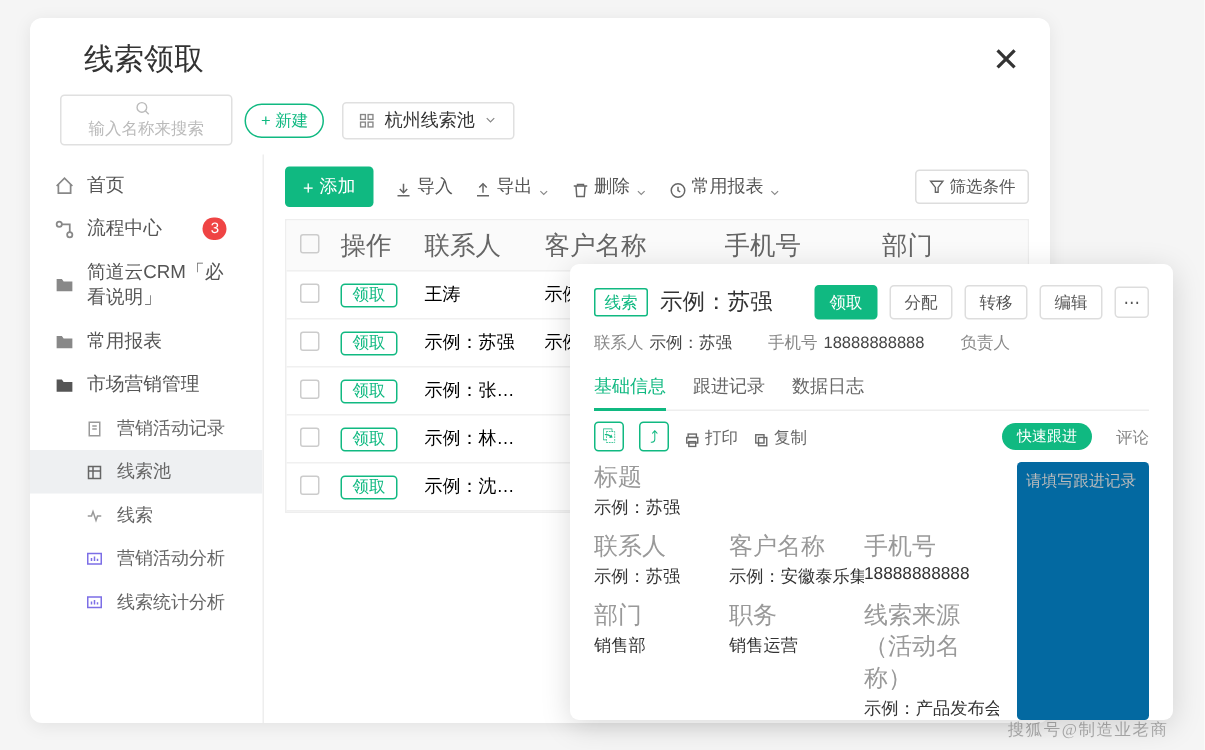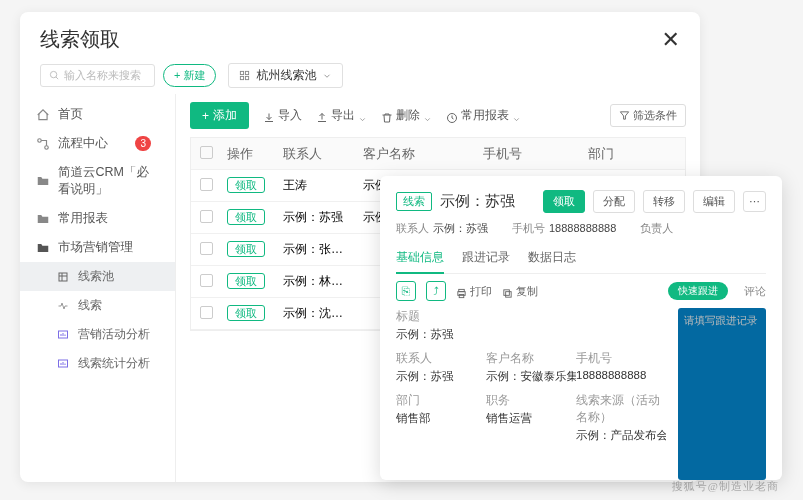--- a/index.html
+++ b/index.html
@@ -1,42 +1,42 @@
 <!DOCTYPE html>
 <html><head>
 <meta charset="utf-8">
 <style>
 * { box-sizing: border-box; margin: 0; padding: 0; font-family: -apple-system, "PingFang SC", "Microsoft YaHei", sans-serif; }
 body { background: #f5f5f5; width: 803px; height: 500px; position: relative; overflow: hidden; }
 .main-window { position: absolute; left: 20px; top: 12px; width: 680px; height: 470px; background: #fff; border-radius: 8px; box-shadow: 0 2px 12px rgba(0,0,0,0.08); display: flex; flex-direction: column; }
 .header { display: flex; align-items: center; justify-content: space-between; padding: 14px 20px 10px; }
-.title { font-size: 20px; font-weight: 500; color: #333; }
+.title { font-size: 20px; font-weight: 500; color: #333; margin-left: 16px; }
 .close-x { font-size: 22px; color: #333; cursor: pointer; font-weight: 300; }
 .toolbar-row { display: flex; padding: 0 20px 6px; gap: 8px; align-items: center; }
-.search-box { display: flex; align-items: center; border: 1px solid #e0e0e0; border-radius: 3px; padding: 3px 8px; width: 115px; font-size: 11px; color: #bbb; }
+.search-box { display: flex; align-items: center; border: 1px solid #e0e0e0; border-radius: 3px; padding: 3px 8px; width: 115px; font-size: 11px; color: #bbb; flex-direction: column; }
 .search-box svg { margin-right: 4px; flex-shrink:0; }
 .new-btn { border: 1px solid #10b981; color: #10b981; border-radius: 12px; padding: 3px 10px; font-size: 11px; background: #fff; cursor: pointer; }
 .pool-select { display: flex; align-items: center; border: 1px solid #e0e0e0; border-radius: 3px; padding: 3px 10px; font-size: 12px; color: #333; background: #fff; cursor: pointer; gap: 6px; margin-left: 4px; }
 .body-row { display: flex; flex: 1; min-height: 0; }
 .sidebar { width: 156px; border-right: 1px solid #eee; padding-top: 6px; overflow: hidden; }
 .side-item { display: flex; align-items: center; padding: 6px 16px; font-size: 12.5px; color: #555; cursor: pointer; gap: 8px; }
 .side-item.active { background: #f0f0f0; color: #333; }
 .side-item.sub { padding-left: 36px; font-size: 12px; color: #666; }
 .side-item.sub.active { background: #eef0f2; }
 .badge { background: #ef4444; color: #fff; border-radius: 8px; font-size: 10px; padding: 0 5px; margin-left: auto; margin-right: 8px; line-height: 15px; }
 .side-ico { width: 14px; height: 14px; display: inline-flex; align-items: center; justify-content: center; flex-shrink:0; }
 .content { flex: 1; display: flex; flex-direction: column; padding: 8px 14px 0; min-width:0; }
 .actions { display: flex; align-items: center; gap: 14px; font-size: 12px; color: #555; margin-bottom: 8px; }
 .add-btn { background: #10b981; color: #fff; border: none; border-radius: 3px; padding: 5px 12px; font-size: 12px; cursor: pointer; display:inline-flex; align-items:center; gap:4px;}
 .act { cursor: pointer; display: inline-flex; align-items: flex-end; gap: 3px; }
 .spacer { flex: 1; }
 .filter-btn { border: 1px solid #ddd; border-radius: 3px; padding: 3px 8px; font-size: 11px; color: #555; cursor: pointer; display:inline-flex; align-items:center; gap:3px;}
 .table { border: 1px solid #eee; font-size: 12px; }
 .row { display: flex; border-bottom: 1px solid #f0f0f0; align-items:center; min-height: 32px;}
-.row.header-row { background: #fafafa; color: #666; font-size: 13px; }
+.row.header-row { background: #fafafa; color: #666; font-size: 17px; }
 .cell { padding: 5px 6px; overflow: hidden; text-overflow: ellipsis; white-space: nowrap; }
 .c-chk { width: 30px; text-align: center; }
 .c-op { width: 56px; }
 .c-contact { width: 80px; }
 .c-cust { width: 120px; }
 .c-phone { width: 105px; }
 .c-dept { flex: 1; }
 .chk { width: 13px; height: 13px; border: 1px solid #ccc; border-radius: 2px; display: inline-block; }
 .claim { border: 1px solid #10b981; color: #10b981; border-radius: 3px; padding: 1px 7px; font-size: 11px; cursor: pointer; background:#fff;}
 .detail-panel { position: absolute; left: 380px; top: 176px; width: 402px; height: 304px; background: #fff; border-radius: 6px; box-shadow: 0 4px 20px rgba(0,0,0,0.15); padding: 14px 16px 0; display:flex; flex-direction:column; }
@@ -52,21 +52,21 @@
 .tab { padding: 5px 0 6px; color: #666; cursor: pointer; }
 .tab.active { color: #10b981; border-bottom: 2px solid #10b981; margin-bottom: -1px; }
 .panel-tools { display: flex; align-items: center; gap: 10px; font-size: 11px; color: #666; padding: 7px 0; }
 .tool-ico { width: 20px; height: 20px; border: 1px solid #10b981; border-radius: 3px; display: inline-flex; align-items: center; justify-content: center; color: #10b981; cursor: pointer; font-size:11px;}
 .pill { background: #10b981; color: #fff; border-radius: 10px; padding: 2px 10px; font-size: 10px; margin-left: auto; cursor:pointer;}
 .pill-txt { font-size: 11px; color: #888; margin-left: 6px; cursor:pointer;}
 .panel-body { display: flex; gap: 12px; flex:1; min-height:0;}
 .fields { flex: 1; }
 .field-row { display: flex; margin-bottom: 8px; }
 .field { flex: 1; font-size: 11px; min-width:0;}
-.field .lbl { color: #999; margin-bottom: 2px; font-size: 12px;}
+.field .lbl { color: #999; margin-bottom: 2px; font-size: 16px;}
 .field .val { color: #333; font-size: 11.5px; display: flex; align-items: center; gap: 3px; overflow:hidden; text-overflow:ellipsis; white-space:nowrap;}
 .shield { width: 12px; height: 12px; background: #10b981; border-radius: 2px; display: inline-block; }
 .follow-box { width: 88px; background: #0369a1; border-radius: 3px; padding: 6px; font-size: 10.5px; color: #bbb; }
 .watermark { position: absolute; right: 24px; bottom: 6px; font-size: 11px; color: rgba(0,0,0,0.3); letter-spacing: 1px; font-family: Liberation Serif, serif; }
 svg { display: block; }
 </style>
 </head>
 <body>
 
 <div class="main-window">
@@ -135,20 +135,30 @@
           <span>常用报表</span>
         </div>
       <div class="side-item">
           <span class="side-ico">
             <svg width="14" height="14" viewBox="0 0 24 24" fill="#555">
               <path d="M3 5h6l2 3h10v11H3z"></path>
             </svg>
           </span>
           <span>市场营销管理</span>
         </div>
+      <div class="side-item sub">
+          <span class="side-ico">
+            <svg width="12" height="12" viewBox="0 0 24 24" fill="none" stroke="#999" stroke-width="2">
+              <rect x="5" y="3" width="14" height="18"></rect>
+              <line x1="9" y1="8" x2="15" y2="8"></line>
+              <line x1="9" y1="12" x2="15" y2="12"></line>
+            </svg>
+          </span>
+          <span>营销活动记录</span>
+        </div>
       <div class="side-item sub active">
           <span class="side-ico">
             <svg width="12" height="12" viewBox="0 0 24 24" fill="none" stroke="#666" stroke-width="2">
               <rect x="4" y="4" width="16" height="16"></rect>
               <line x1="4" y1="10" x2="20" y2="10"></line>
               <line x1="10" y1="4" x2="10" y2="20"></line>
             </svg>
           </span>
           <span>线索池</span>
         </div>

